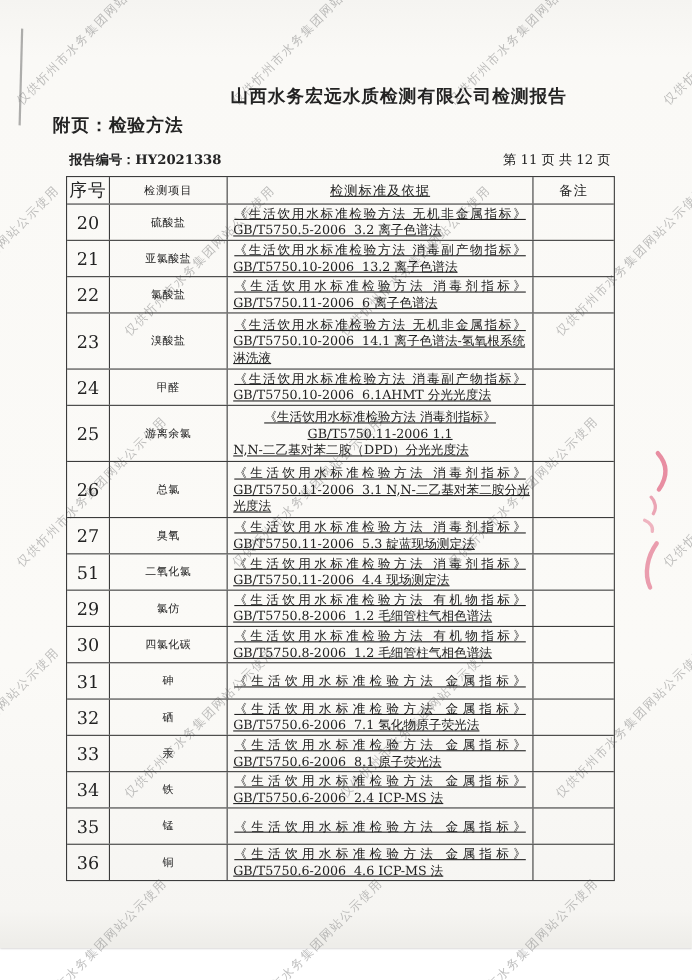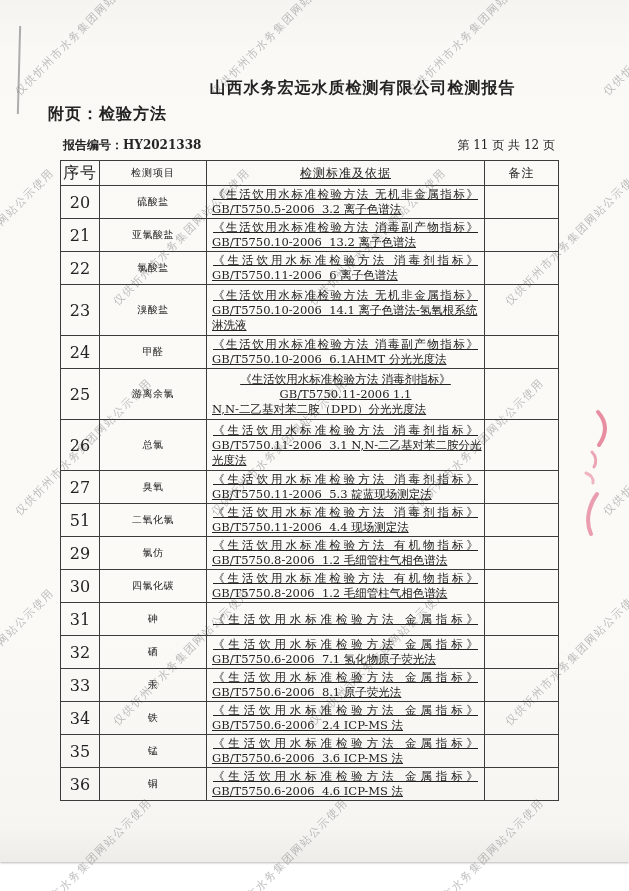--- a/index.html
+++ b/index.html
@@ -220,21 +220,20 @@
             <div class="ln spread">《生活饮用水标准检验方法 金属指标》</div>
             <div class="ln left">GB/T5750.6-2006  2.4 ICP-MS 法</div>
           </div>
           <div class="td c4"></div>
         </div>
         <div class="trow">
           <div class="td c1">35</div>
           <div class="td c2">锰</div>
           <div class="td c3">
             <div class="ln spread">《生活饮用水标准检验方法 金属指标》</div>
-            <div class="ln left">GB/T5750.6-2006  3.6 ICP-MS 法</div>
           </div>
           <div class="td c4"></div>
         </div>
         <div class="trow">
           <div class="td c1">36</div>
           <div class="td c2">铜</div>
           <div class="td c3">
             <div class="ln spread">《生活饮用水标准检验方法 金属指标》</div>
             <div class="ln left">GB/T5750.6-2006  4.6 ICP-MS 法</div>
           </div>

